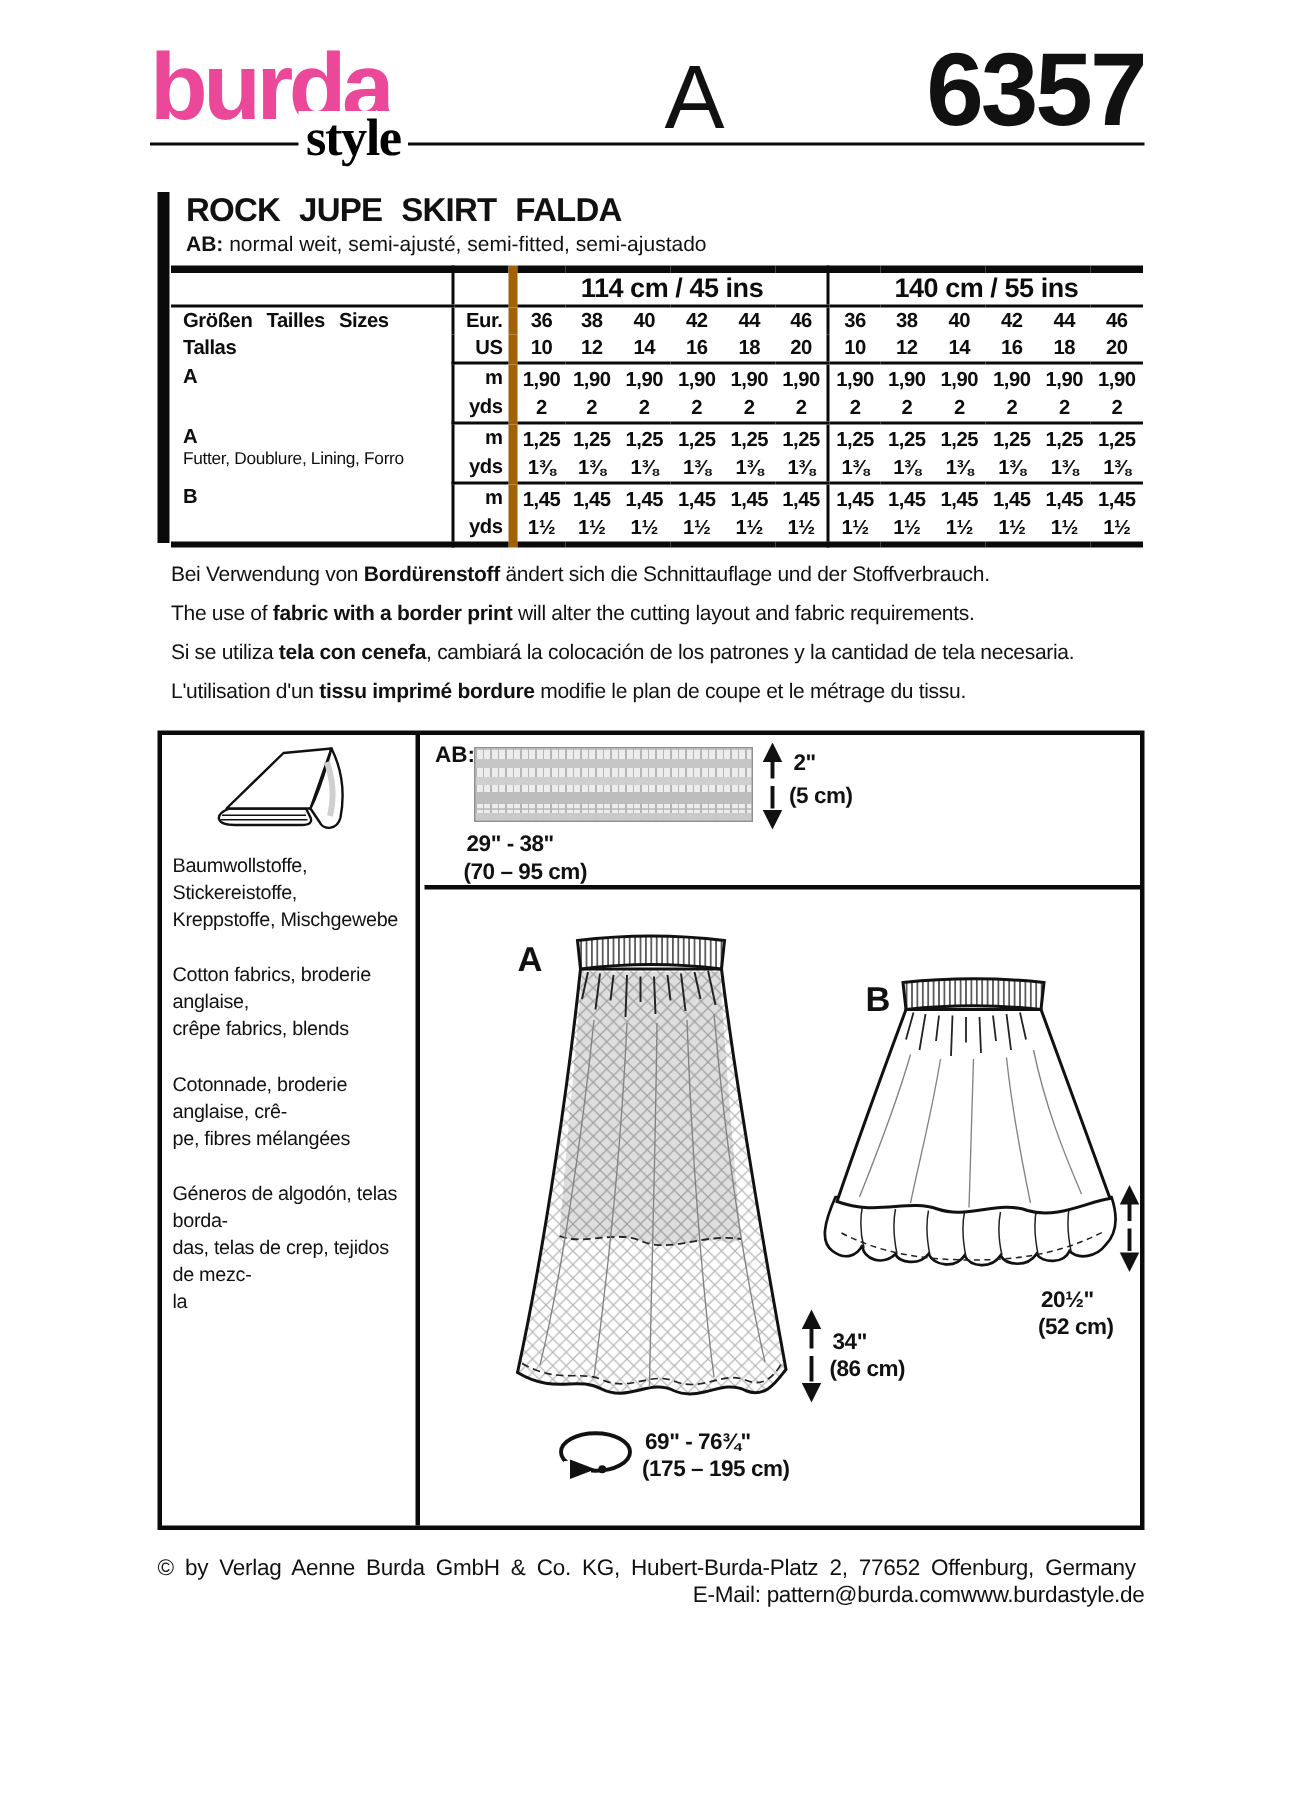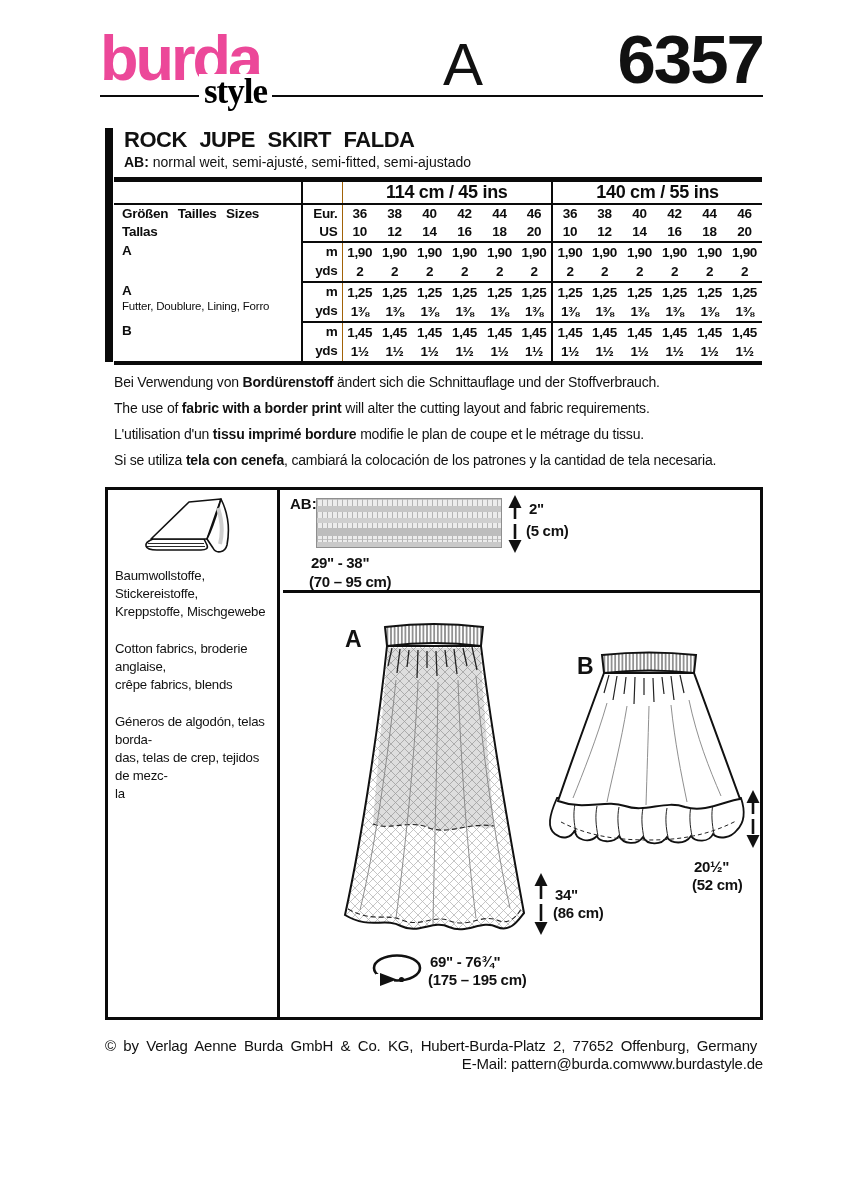--- a/index.html
+++ b/index.html
@@ -31,21 +31,21 @@
   
   .size-table { position:absolute; left:114px; top:177px; width:648px;
            border-collapse:collapse; table-layout:fixed;
            border-top:5px solid #0a0a0a; border-bottom:4px solid #0a0a0a; }
   .size-table col.c-lab { width:188px; } .size-table col.c-un { width:40px; }
   .size-table col.c-v { width:35px; }
   .size-table td, .size-table th { padding:0; vertical-align:top;
            font-size:13.5px; font-weight:bold; letter-spacing:-0.3px;
            line-height:18px; text-align:center; color:#0d0d0d; }
   .size-table .grp { font-size:18px; height:21px; line-height:21px; }
-  .size-table .c-unit { border-left:2px solid #0a0a0a; border-right:1px solid #a16207;
+  .size-table .c-unit { border-left:2px solid #0a0a0a; border-right:6px solid #a16207;
            text-align:right; padding-right:4px; }
   .size-table .bl { border-left:2px solid #0a0a0a; }
   .size-table tr.rule-after td, .size-table tr.rule-after th { border-bottom:2px solid #0a0a0a; }
   .size-table tr.rule-thin td, .size-table tr.rule-thin th { border-bottom:2px solid #0a0a0a; }
   .size-table .c-label { text-align:left; padding-left:8px; }
   .size-table .hdr-label { word-spacing:6px; }
   .size-table td.num { line-height:19px; }
   .size-table .rl { font-weight:bold; text-align:left; }
   .size-table .rs { font-weight:normal; font-size:11.5px; letter-spacing:-0.2px;
            line-height:13px; text-align:left; }
@@ -261,38 +261,39 @@
       <td class="num">1½</td>
       <td class="num">1½</td>
       <td class="num">1½</td>
     </tr>
   </tbody>
     </table>
 
   <div class="notes">
     <p><span>Bei Verwendung von </span><b>Bordürenstoff</b><span> ändert sich die Schnittauflage und der Stoffverbrauch.</span></p>
     <p><span>The use of </span><b>fabric with a border print</b><span> will alter the cutting layout and fabric requirements.</span></p>
+    <p><span>Si se utiliza </span><b>tela con cenefa</b><span>, cambiará la colocación de los patrones y la cantidad de tela necesaria.</span></p>
     <p><span>L'utilisation d'un </span><b>tissu imprimé bordure</b><span> modifie le plan de coupe et le métrage du tissu.</span></p>
-    <p><span>Si se utiliza </span><b>tela con cenefa</b><span>, cambiará la colocación de los patrones y la cantidad de tela necesaria.</span></p>
   </div>
 
   <div class="diagram-box">
 
     <div class="fabric-col">
       <div class="bolt-wrap">
         <svg width="105" height="62" viewBox="0 0 105 62">
           <path d="M12,44 Q4,47 5,51 Q6,55 16,55 L60,55 Q68,55 66,50 L63,44 Z" fill="#fff" stroke="#111" stroke-width="1.6" stroke-linejoin="round"></path>
           <path d="M7,48.5 L63,48.5 M6,51.5 L64,51.5" stroke="#111" stroke-width="0.9"></path>
           <path d="M10,44 L48,7 L80,4 L66,44 Z" fill="#fff" stroke="#111" stroke-width="1.6" stroke-linejoin="round"></path>
           <path d="M80,4 C87,18 89,34 86,50 C84,58 75,59 72,53 L66,44 C73,30 76,18 80,4 Z" fill="#fff" stroke="#111" stroke-width="1.6" stroke-linejoin="round"></path>
           <path d="M77,13 C81,25 82,37 79,49" stroke="#cfcfcf" stroke-width="4" fill="none"></path>
         </svg>
       </div>
       <p>Baumwollstoffe,  Stickereistoffe,<br>Kreppstoffe, Mischgewebe</p>
       <p>Cotton fabrics, broderie anglaise,<br>crêpe fabrics, blends</p>
+      <p>Cotonnade, broderie anglaise, crê-<br>pe, fibres mélangées</p>
       <p>Géneros de algodón, telas borda-<br>das, telas de crep, tejidos de mezc-<br>la</p>
     </div>
 
     <div class="ab-section">
       <div class="ab-label">AB:</div>
       <div class="waistband-strip"></div>
       <svg class="v-arrow" style="left:224px; top:5px;" width="16" height="58" viewBox="0 0 16 58">
         <path d="M8,9 V49" stroke="#111" stroke-width="2.6" stroke-dasharray="15 5"></path>
         <path d="M8,0 L1.5,13 L14.5,13 Z" fill="#111"></path>
         <path d="M8,58 L1.5,45 L14.5,45 Z" fill="#111"></path>

